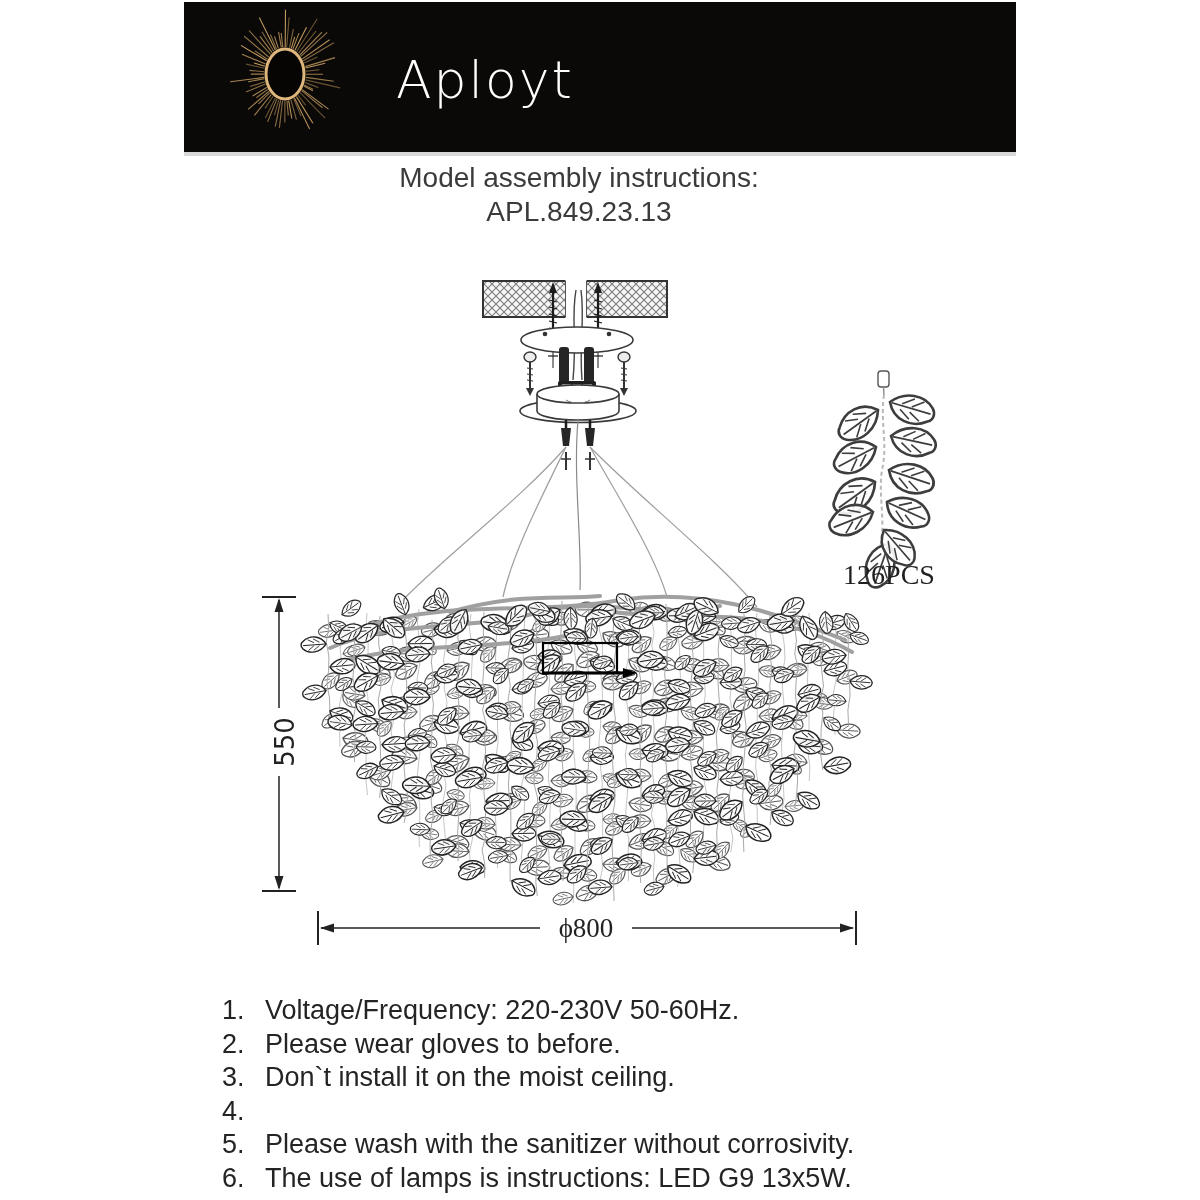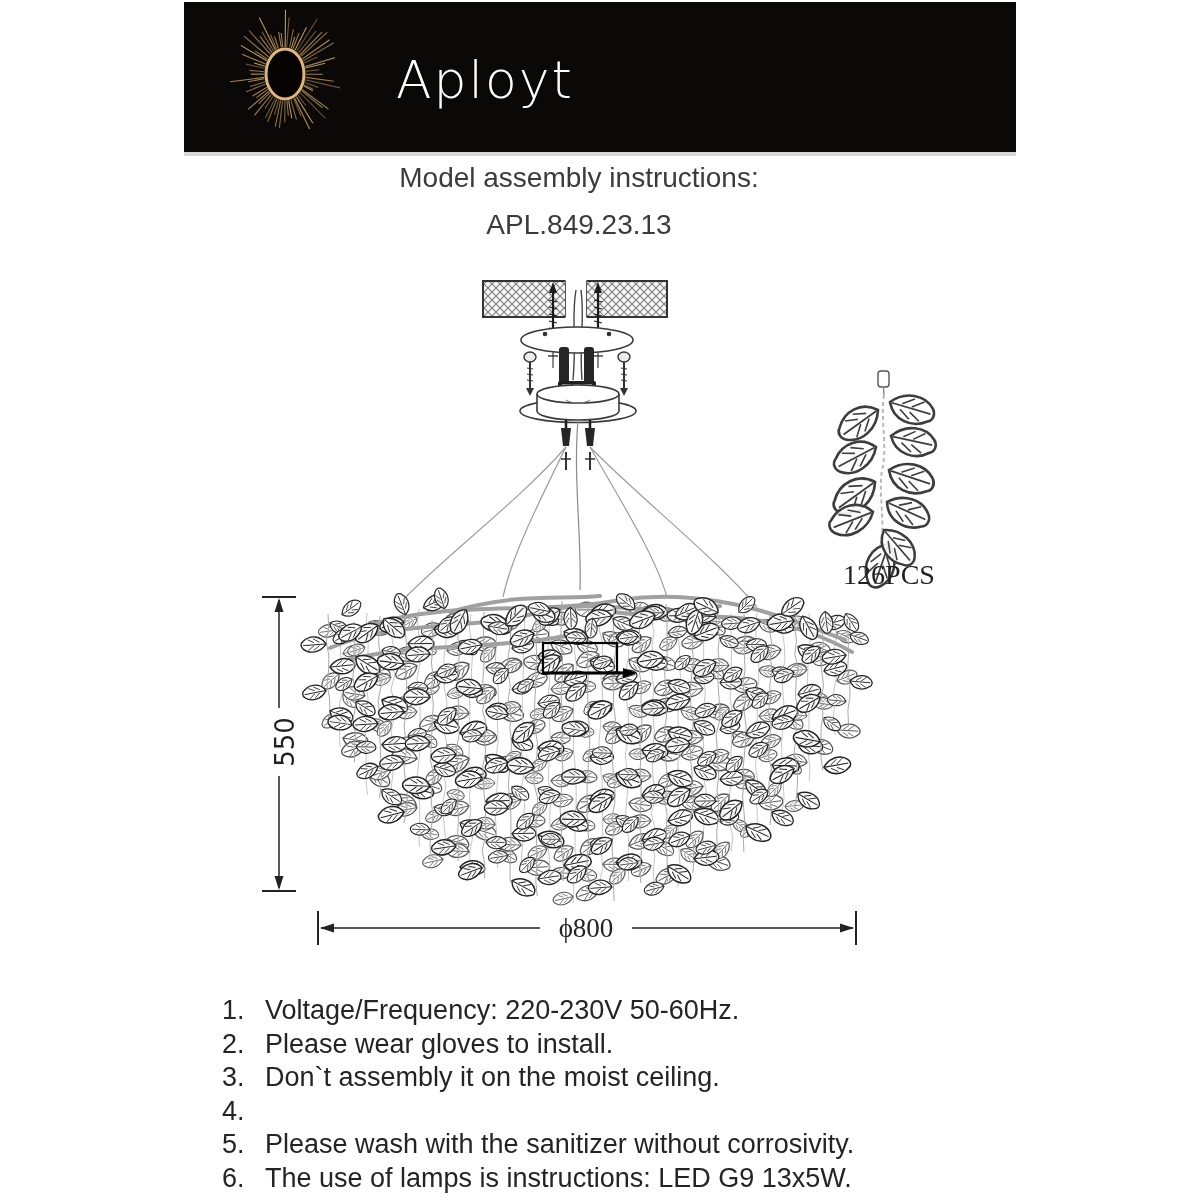--- a/index.html
+++ b/index.html
@@ -7,21 +7,21 @@
   .page{position:relative;width:1200px;height:1200px;background:#fff;overflow:hidden;}
 
   .banner{position:absolute;left:184px;top:2px;width:832px;height:150px;
           background:#0b0907;overflow:hidden;border-bottom:4px solid #d8d8d8;}
   .banner svg{position:absolute;left:0;top:0;}
   .brand-name{position:absolute;left:212px;top:34px;font-size:52px;color:#ffffff;
           font-family:"DejaVu Sans",sans-serif;font-weight:200;letter-spacing:2px;margin-top:14px;}
 
   .title-block{position:absolute;left:0;top:161px;width:1158px;text-align:center;
           color:#3b3b3b;font-size:28px;line-height:34px;}
-  .title-block .model{margin-top:13px;}
+  .title-block .model{margin-top:0;}
 
   .diagram-svg{position:absolute;left:0;top:0;width:1200px;height:1200px;}
 
   .instructions{position:absolute;left:222px;top:994px;font-size:27px;line-height:33.5px;color:#242424;}
   .instr-row{display:flex;align-items:flex-start;}
   .instr-num{width:30px;flex:none;}
   .instr-text{padding-left:13px;white-space:nowrap;}
 </style>
 </head>
 <body>
@@ -754,25 +754,25 @@
     </g>
   </svg>
 
   <div class="instructions">
     <div class="instr-row">
       <span class="instr-num">1.</span>
       <span class="instr-text">Voltage/Frequency: 220-230V 50-60Hz.</span>
     </div>
     <div class="instr-row">
       <span class="instr-num">2.</span>
-      <span class="instr-text">Please wear gloves to install.</span>
+      <span class="instr-text">Please wear gloves to before.</span>
     </div>
     <div class="instr-row">
       <span class="instr-num">3.</span>
-      <span class="instr-text">Don`t assembly it on the moist ceiling.</span>
+      <span class="instr-text">Don`t install it on the moist ceiling.</span>
     </div>
     <div class="instr-row">
       <span class="instr-num">4.</span>
     </div>
     <div class="instr-row">
       <span class="instr-num">5.</span>
       <span class="instr-text">Please wash with the sanitizer without corrosivity.</span>
     </div>
     <div class="instr-row">
       <span class="instr-num">6.</span>

